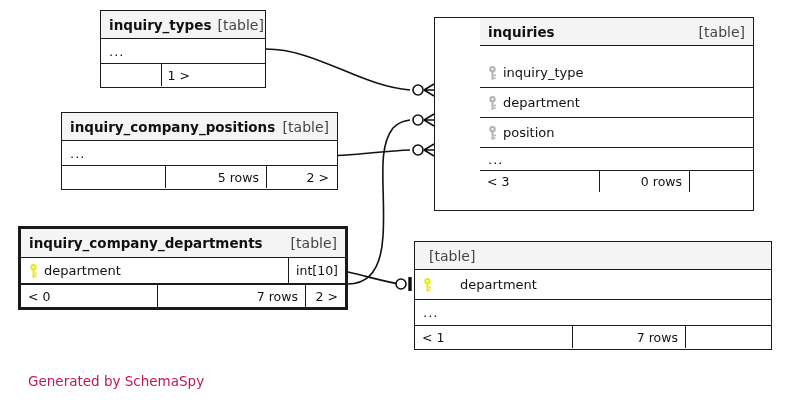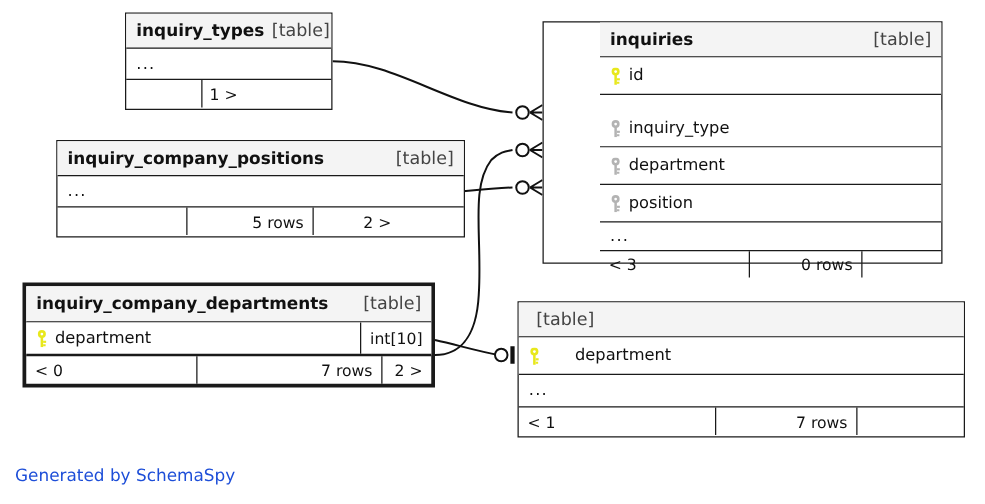--- a/index.html
+++ b/index.html
@@ -50,21 +50,21 @@
     display:flex;align-items:center;font-size:12.5px;color:#111;
     box-sizing:border-box;padding:0 7px;white-space:nowrap;
   }
   .foot-cell.c1{justify-content:flex-start;}
   .foot-cell.c2{justify-content:flex-end;border-left:1.5px solid #1a1a1a;}
   .foot-cell.c3{justify-content:flex-end;border-left:1.5px solid #1a1a1a;}
 
   .keyicon{width:9px;height:14px;flex:0 0 9px;display:block;}
 
   .credit{
-    position:absolute;left:12px;top:373px;font-size:13.5px;color:#1d4ed8;
+    position:absolute;left:28px;top:373px;font-size:13.5px;color:#be185d;
     white-space:nowrap;
   }
 </style>
 </head>
 <body>
 
 <div id="canvas">
 
   <svg class="edges" viewBox="0 0 788 403" xmlns="http://www.w3.org/2000/svg">
     <g fill="none" stroke="#111111" stroke-width="1.6">
@@ -99,21 +99,21 @@
       <span class="tname">inquiry_types</span>
       <span class="ttag">[table]</span>
     </div>
     <div class="ellipsis-row" style="height:25px;">...</div>
     <div class="foot-row" style="height:22px;">
       <div class="foot-cell c1" style="width:60px;"></div>
       <div class="foot-cell c3" style="width:36px;">1 &gt;</div>
     </div>
   </div>
 
-  <div class="table-box" style="left:45px;top:112px;width:327px;height:78px;">
+  <div class="table-box" style="left:61px;top:112px;width:277px;height:78px;">
     <div class="thead" style="height:28px;">
       <span class="tname">inquiry_company_positions</span>
       <span class="ttag">[table]</span>
     </div>
     <div class="ellipsis-row" style="height:25px;">...</div>
     <div class="foot-row" style="height:22px;">
       <div class="foot-cell c1" style="width:103px;"></div>
       <div class="foot-cell c2" style="width:101px;">5 rows</div>
       <div class="foot-cell c3" style="width:70px;">2 &gt;</div>
     </div>
@@ -142,32 +142,20 @@
       <div class="foot-cell c2" style="width:148px;">7 rows</div>
       <div class="foot-cell c3" style="width:40px;">2 &gt;</div>
     </div>
   </div>
 
   <div class="table-box" style="left:434px;top:17px;width:320px;height:194px;padding-left:45px;">
     <div class="thead" style="height:28px;">
       <span class="tname">inquiries</span>
       <span class="ttag">[table]</span>
     </div>
-    <div class="col-row" style="height:30px;">
-      <span class="col-name">
-        <svg class="keyicon" viewBox="0 0 9 14">
-          <circle cx="4.5" cy="3.2" r="3.2" fill="#e8e81c"></circle>
-          <circle cx="4.5" cy="3.2" r="1.1" fill="#ffffff"></circle>
-          <rect x="3.5" y="5.6" width="2" height="8.2" fill="#e8e81c"></rect>
-          <rect x="5.5" y="8.6" width="2.4" height="1.7" fill="#e8e81c"></rect>
-          <rect x="5.5" y="11.4" width="2" height="1.6" fill="#e8e81c"></rect>
-        </svg>
-        <span class="lbl">id</span>
-      </span>
-    </div>
     <div class="col-row" style="height:30px;margin-top:12px;">
       <span class="col-name">
         <svg class="keyicon" viewBox="0 0 9 14">
           <circle cx="4.5" cy="3.2" r="3.2" fill="#b3b3b3"></circle>
           <circle cx="4.5" cy="3.2" r="1.1" fill="#ffffff"></circle>
           <rect x="3.5" y="5.6" width="2" height="8.2" fill="#b3b3b3"></rect>
           <rect x="5.5" y="8.6" width="2.4" height="1.7" fill="#b3b3b3"></rect>
           <rect x="5.5" y="11.4" width="2" height="1.6" fill="#b3b3b3"></rect>
         </svg>
         <span class="lbl">inquiry_type</span>

